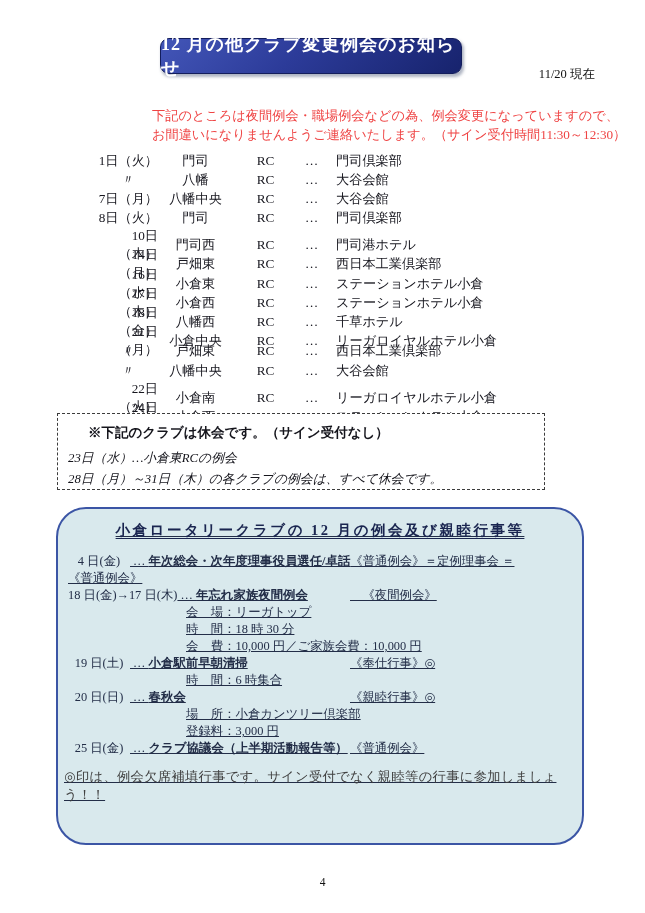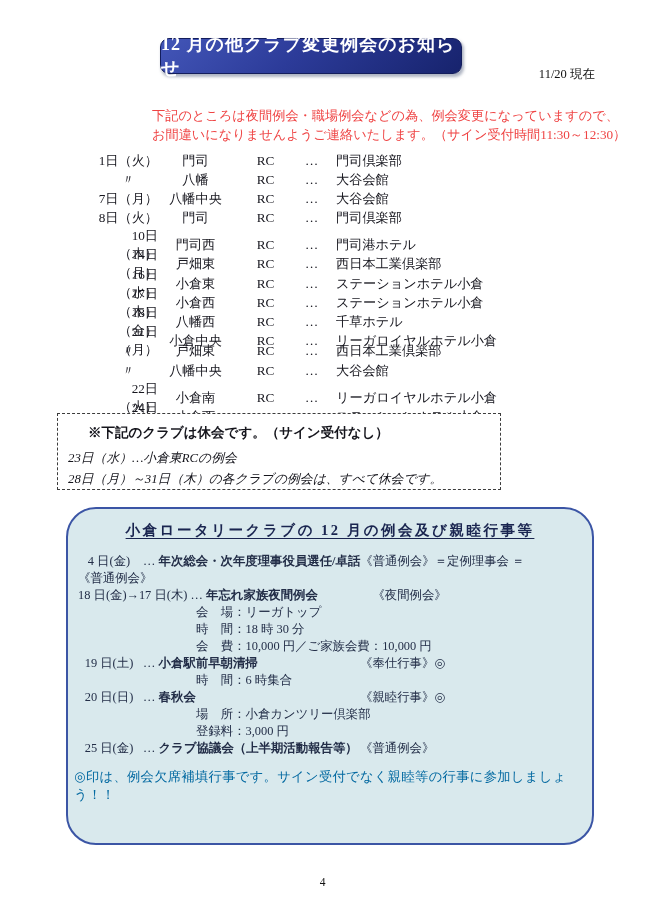--- a/index.html
+++ b/index.html
@@ -24,44 +24,44 @@
   
   .schedule { position:absolute; left:98px; top:151px; font-size:13.2px; color:#16161e; }
   .srow { display:grid; grid-template-columns:60px 75px 65px 38px auto; height:19.1px; align-items:center; }
   .s-date { text-align:right; }
   .s-date.repeat { text-align:center; }
   .s-club { text-align:center; }
   .s-rc { text-align:center; }
   .s-dots { padding-left:7px; }
   
   .dashed-box {
-    position:absolute; left:57px; top:413px; width:444px; height:77px;
+    position:absolute; left:57px; top:413px; width:488px; height:77px;
     border:1.4px dashed #3c3c3c; box-sizing:border-box; background:#fff;
   }
   .dashed-heading { margin:10px 0 7px 30px; font-weight:bold; font-size:13.5px; color:#15151c; }
   .dashed-line { margin:2px 0 0 10px; font-size:12.8px; color:#15151c; line-height:19px;font-style:italic; }
   
   .events-box {
-    position:absolute; left:66px; top:507px; width:528px; height:338px;
+    position:absolute; left:56px; top:507px; width:528px; height:338px;
     box-sizing:border-box; background:#d9e9ed; border:2.5px solid #3b55a5;
-    border-radius:30px; color:#232e48;
+    border-radius:30px; color:#232e48;text-decoration:underline;
   }
   .events-title {
     text-align:center; margin-top:12px; font-weight:bold; font-size:14.5px;
     letter-spacing:2.5px; text-decoration:underline; text-underline-offset:3px;
     color:#1a2550;
   }
   .events-body { margin:13px 0 0 10px; font-size:12.4px; line-height:17px; }
   .ev-row { display:flex; }
   .ev-left { flex:0 0 282px; white-space:nowrap; }
   .ev-date { display:inline-block; min-width:62px; text-align:center; }
   .ev-title { font-weight:bold; }
   .ev-label { white-space:nowrap; }
   .ev-detail { padding-left:118px; }
-  .events-footer { margin:11px 0 0 6px; font-size:13.3px; letter-spacing:0.3px; color:#0369a1; }
+  .events-footer { margin:11px 0 0 6px; font-size:13.3px; letter-spacing:0.3px; color:#404040; }
   .page-number { position:absolute; top:876px; left:0; width:100%; text-align:center; font-size:11.5px; color:#111; }
 </style>
 </head>
 <body>
 
 <div class="page">
 
   <div class="banner">
     <span class="banner-text">12 月の他クラブ変更例会のお知らせ</span>
   </div>

